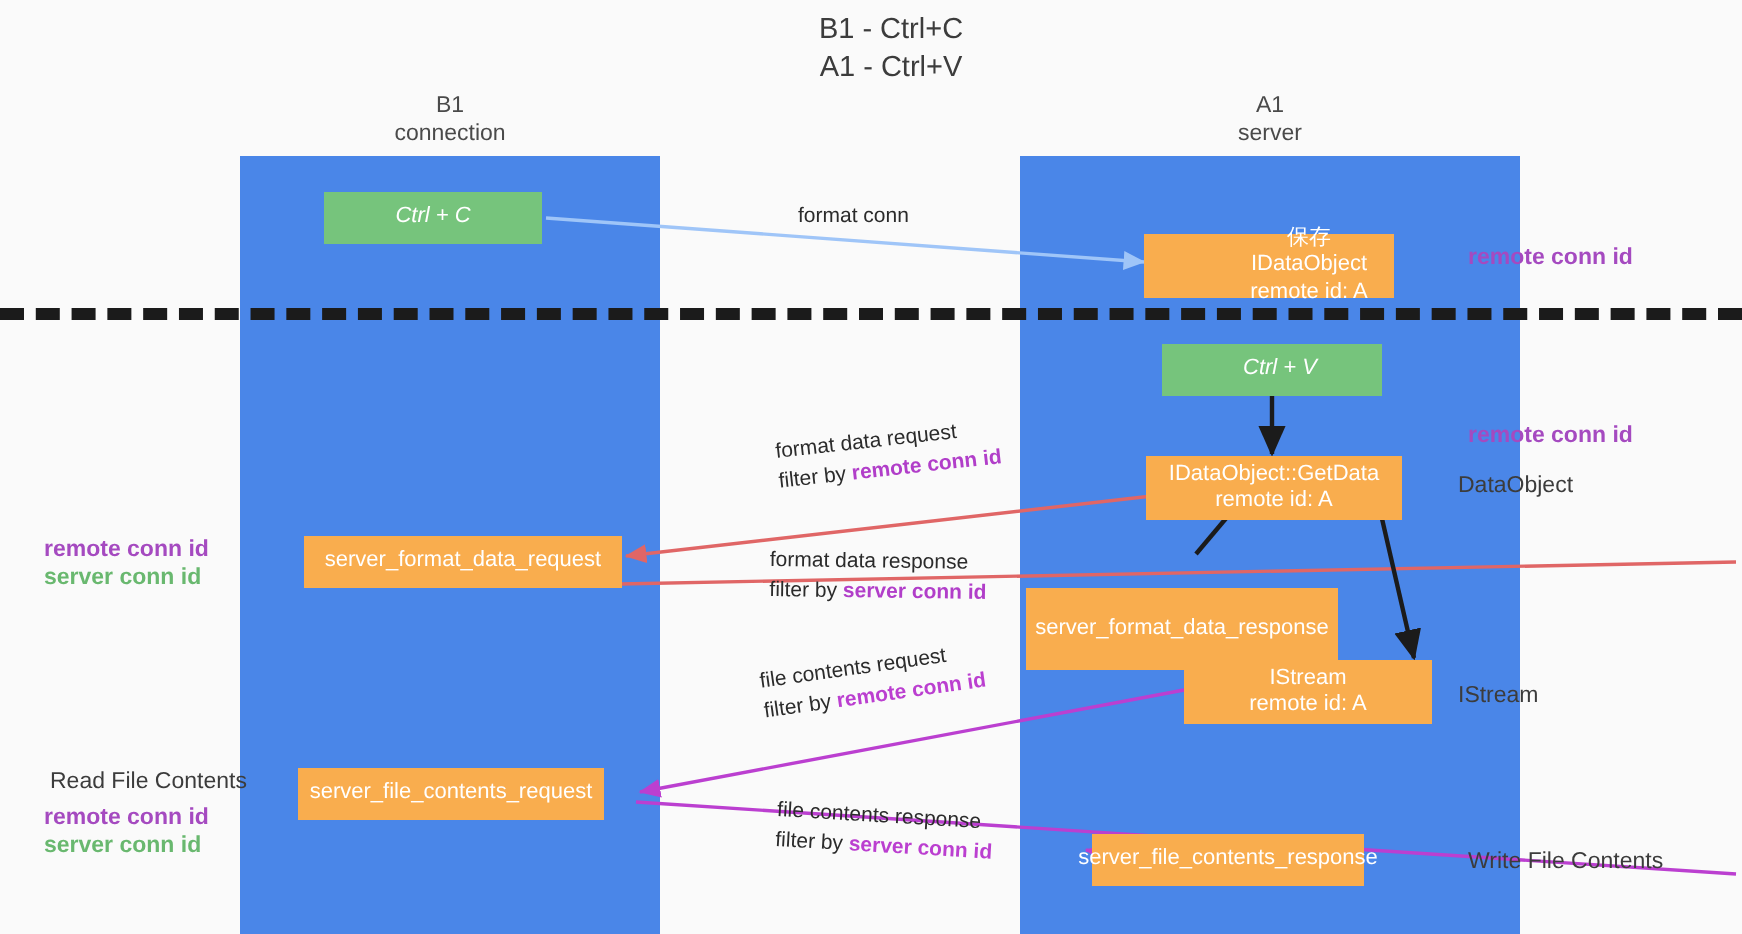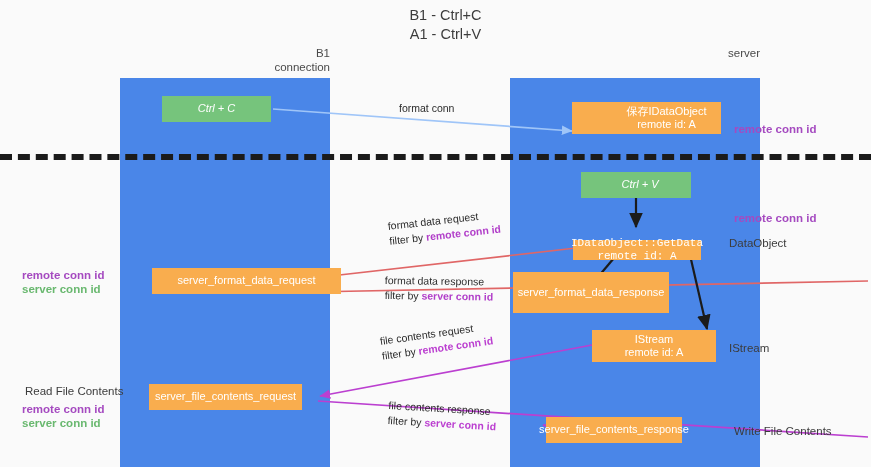--- a/index.html
+++ b/index.html
@@ -26,21 +26,21 @@
     left: 0; top: 6px; width: 871px;
     text-align: center;
     font-size: 14.5px;
     line-height: 19px;
     color: #3c3c3c;
   }
   #title div { white-space: pre; margin-left: 20px; }
 
   
   .col-head {
-    text-align: right;
+    text-align: center;
     font-size: 11.5px;
     line-height: 14px;
     color: #4a4a4a;
   }
   #head-b1 { left: 120px; top: 46px; width: 210px; }
   #head-a1 { left: 510px; top: 46px; width: 250px; }
 
   
   .lane {
     background: #4a86e8;
@@ -109,20 +109,21 @@
   <div id="title" class="abs">
     <div>B1 - Ctrl+C</div>
     <div>A1 - Ctrl+V</div>
   </div>
 
   <div id="head-b1" class="abs col-head">
     <div>B1</div>
     <div>connection</div>
   </div>
   <div id="head-a1" class="abs col-head">
+    <div>A1</div>
     <div>server</div>
   </div>
 
   <div id="lane-b1" class="abs lane"></div>
   <div id="lane-a1" class="abs lane"></div>
 
   <svg id="svg-edges" class="abs">
     <defs>
       <marker id="ah-blue" markerWidth="7" markerHeight="7" refX="6" refY="3.2" orient="auto">
         <path d="M0,0.4 L6.4,3.2 L0,6 Z" fill="#9fc5f8"></path>
@@ -153,39 +154,39 @@
     <line x1="592" y1="345" x2="320" y2="396" stroke="#bb3fd0" stroke-width="1.7" marker-end="url(#ah-mag)"></line>
 
     <line x1="318" y1="401" x2="868" y2="437" stroke="#bb3fd0" stroke-width="1.7"></line>
     <line x1="560" y1="428" x2="543" y2="425" stroke="#bb3fd0" stroke-width="1.7" marker-end="url(#ah-mag)"></line>
   </svg>
 
   <div class="abs node green" style="left:162px; top:96px; width:109px; height:26px;">
     <span>Ctrl + C</span>
   </div>
 
-  <div class="abs node orange" style="left:572px; top:102px; width:149px; height:32px;padding-left:44px;">
+  <div class="abs node orange" style="left:572px; top:117px; width:125px; height:32px;padding-left:44px;">
     <span>保存IDataObject</span>
     <span class="l2">remote id: A</span>
   </div>
 
   <div class="abs node green" style="left:581px; top:172px; width:110px; height:26px;padding-left:12px;">
     <span>Ctrl + V</span>
   </div>
 
-  <div class="abs node orange" style="left:573px; top:240px; width:128px; height:20px;font-family:Liberation Mono, monospace;">
+  <div class="abs node orange" style="left:573px; top:228px; width:128px; height:32px;">
     <span>IDataObject::GetData</span>
     <span class="l2">remote id: A</span>
   </div>
 
-  <div class="abs node orange" style="left:152px; top:268px; width:189px; height:26px;">
+  <div class="abs node orange" style="left:152px; top:268px; width:159px; height:26px;">
     <span>server_format_data_request</span>
   </div>
 
-  <div class="abs node orange" style="left:513px; top:272px; width:156px; height:41px;text-align:center;">
+  <div class="abs node orange" style="left:513px; top:294px; width:156px; height:41px;text-align:center;">
     <span>server_format_data_response</span>
   </div>
 
   <div class="abs node orange" style="left:592px; top:330px; width:124px; height:32px;">
     <span>IStream</span>
     <span class="l2">remote id: A</span>
   </div>
 
   <div class="abs node orange" style="left:149px; top:384px; width:153px; height:26px;">
     <span>server_file_contents_request</span>

